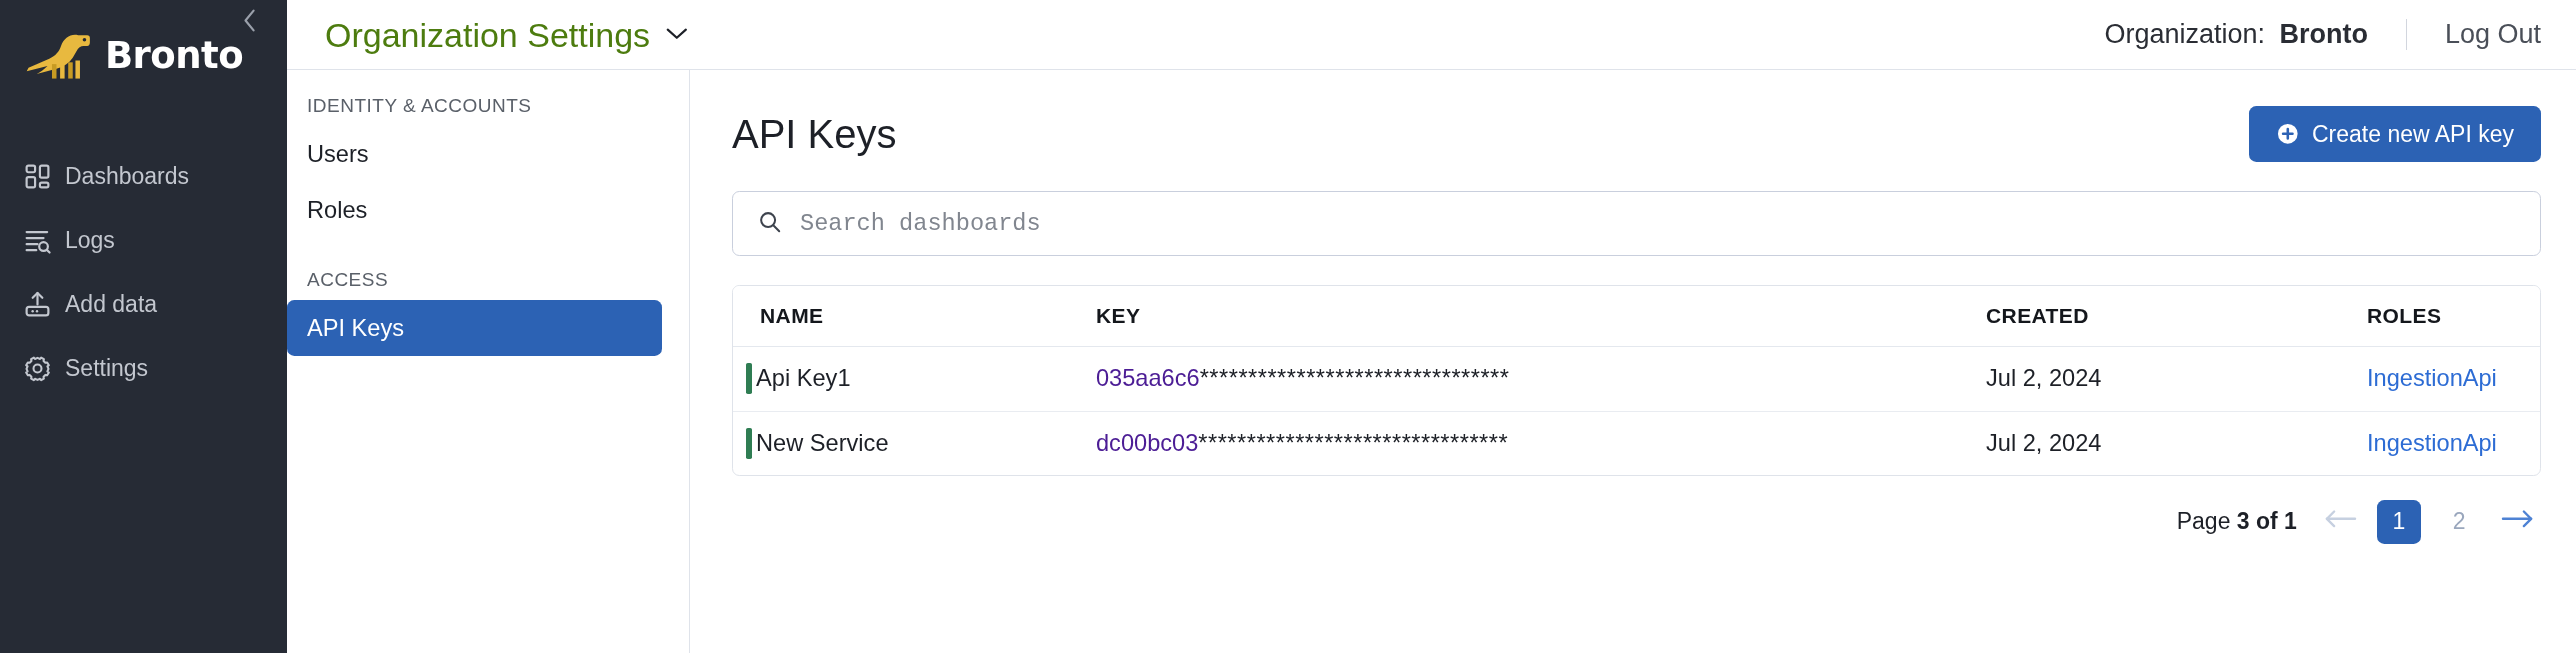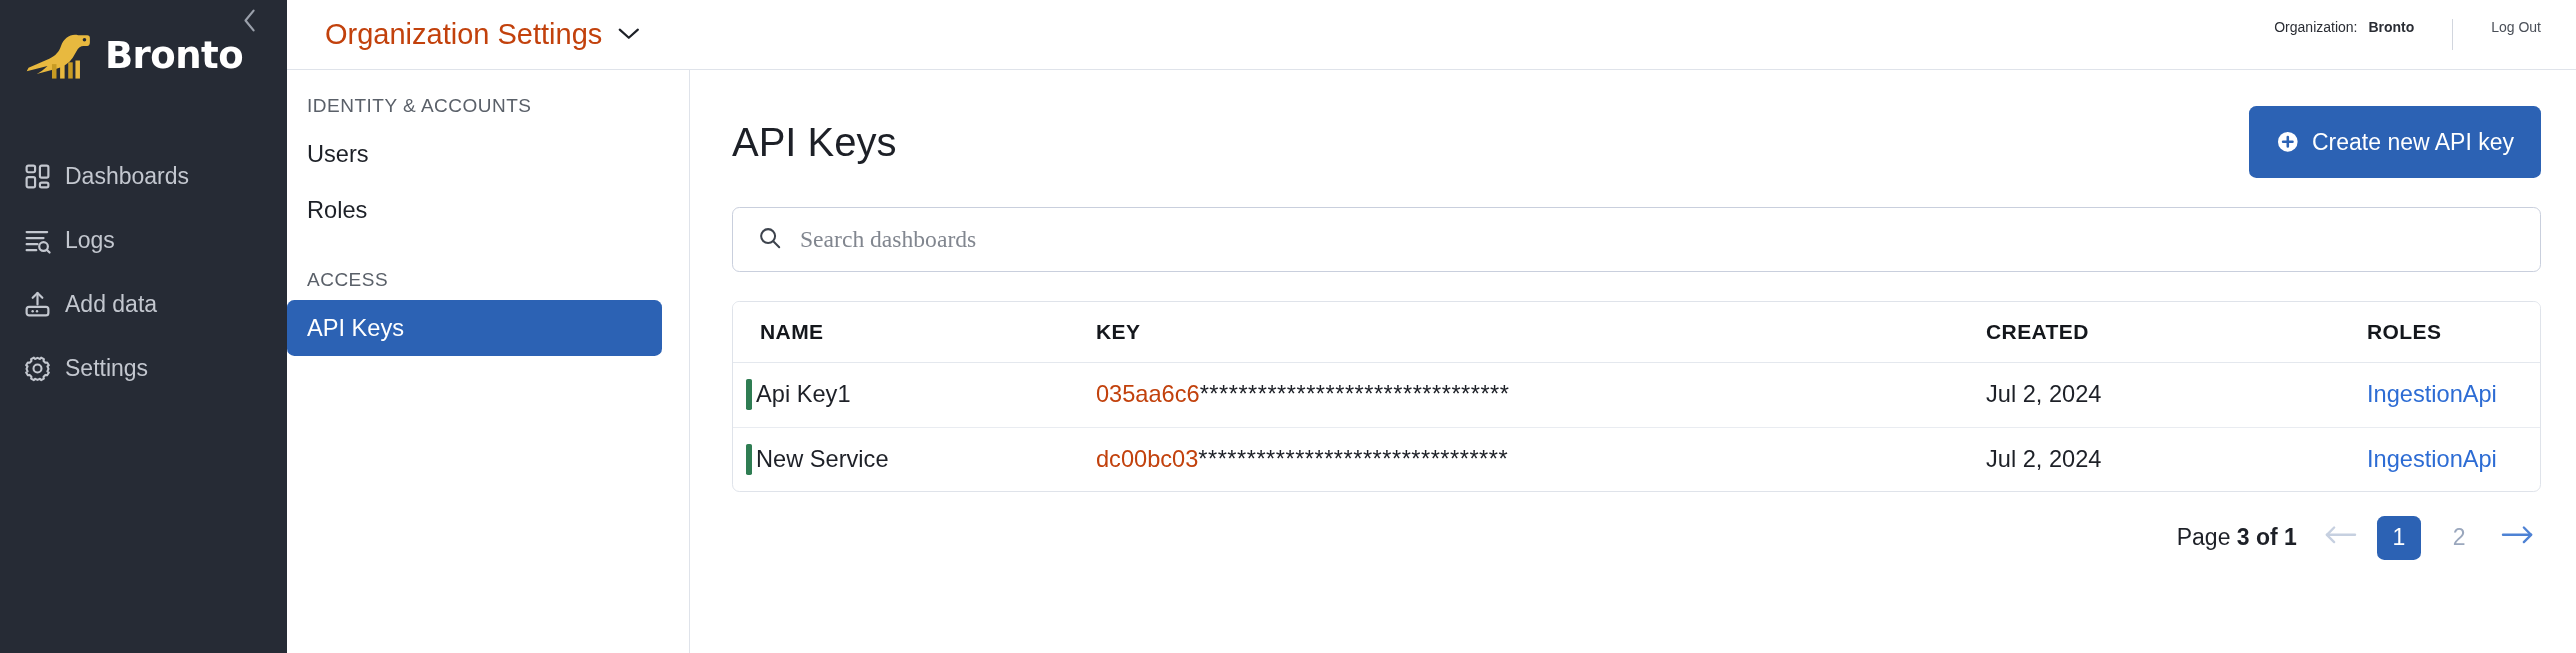--- a/index.html
+++ b/index.html
@@ -74,30 +74,30 @@
     padding: 0 35px 0 38px;
     background: #ffffff;
   }
   .topbar-title {
     display: flex;
     align-items: center;
     gap: 14.5px;
     cursor: pointer;
   }
   .topbar-title-text {
-    font-size: 29px;
-    color: #c2410c;
+    font-size: 34px;
+    color: #4d7c0f;
     font-weight: 400;
     line-height: 1;
   }
   .topbar-right {
     display: flex;
     align-items: flex-start;
     gap: 7px;
-    font-size: 14px;
+    font-size: 27px;
     color: #2a2d34;
   }
   .org-label { white-space: pre; }
   .org-name { font-weight: 700; }
   .topbar-divider {
     width: 0.9px; height: 31px;
     background: #d2d6de;
     margin: 0 31px;
   }
   .logout { color: #4a4f58; cursor: pointer; }
@@ -151,21 +151,21 @@
     font-size: 40px;
     color: #1d2027;
     font-weight: 400;
     line-height: 1;
   }
   .btn-primary {
     background: #2c62b4;
     color: #ffffff;
     border: none;
     border-radius: 7.3px;
-    height: 72px;
+    height: 56px;
     padding: 0 27px;
     display: flex;
     align-items: center;
     gap: 12.7px;
     font-size: 23px;
     font-family: "Liberation Sans", sans-serif;
     cursor: pointer;
   }
   .plus-badge {
     width: 23.6px; height: 23.6px;
@@ -183,21 +183,21 @@
     padding: 0 23.6px;
     margin-bottom: 29px;
     background: #fff;
   }
   .searchbox input {
     flex: 1;
     border: none;
     outline: none;
     font-size: 23.6px;
     color: #1d2027;
-    font-family: Liberation Serif, serif;
+    font-family: Liberation Mono, monospace;
     background: transparent;
   }
   .searchbox input::placeholder { color: #81868f; }
 
   .table-card {
     border: 0.9px solid #dfe3ea;
     border-radius: 7.3px;
     overflow: hidden;
     background: #ffffff;
   }
@@ -227,21 +227,21 @@
   tbody tr:last-child td { border-bottom: none; }
   .name-cell { display: flex; align-items: center; gap: 4px; padding-left: 12.7px; }
   .row-flag {
     width: 6.4px;
     height: 31px;
     border-radius: 1.8px;
     background: #2f7d53;
     flex: 0 0 auto;
   }
   .key-cell { white-space: nowrap; overflow: hidden; }
-  .key-prefix { color: #c2410c; }
+  .key-prefix { color: #4c1d95; }
   .key-mask { color: #1d2027; letter-spacing: 0.5px; }
   .role-link { color: #2d6cd4; cursor: pointer; }
 
   .pager {
     display: flex;
     align-items: center;
     justify-content: flex-end;
     gap: 16.3px;
     padding: 23.6px 3.6px 0 0;
     font-size: 23px;

